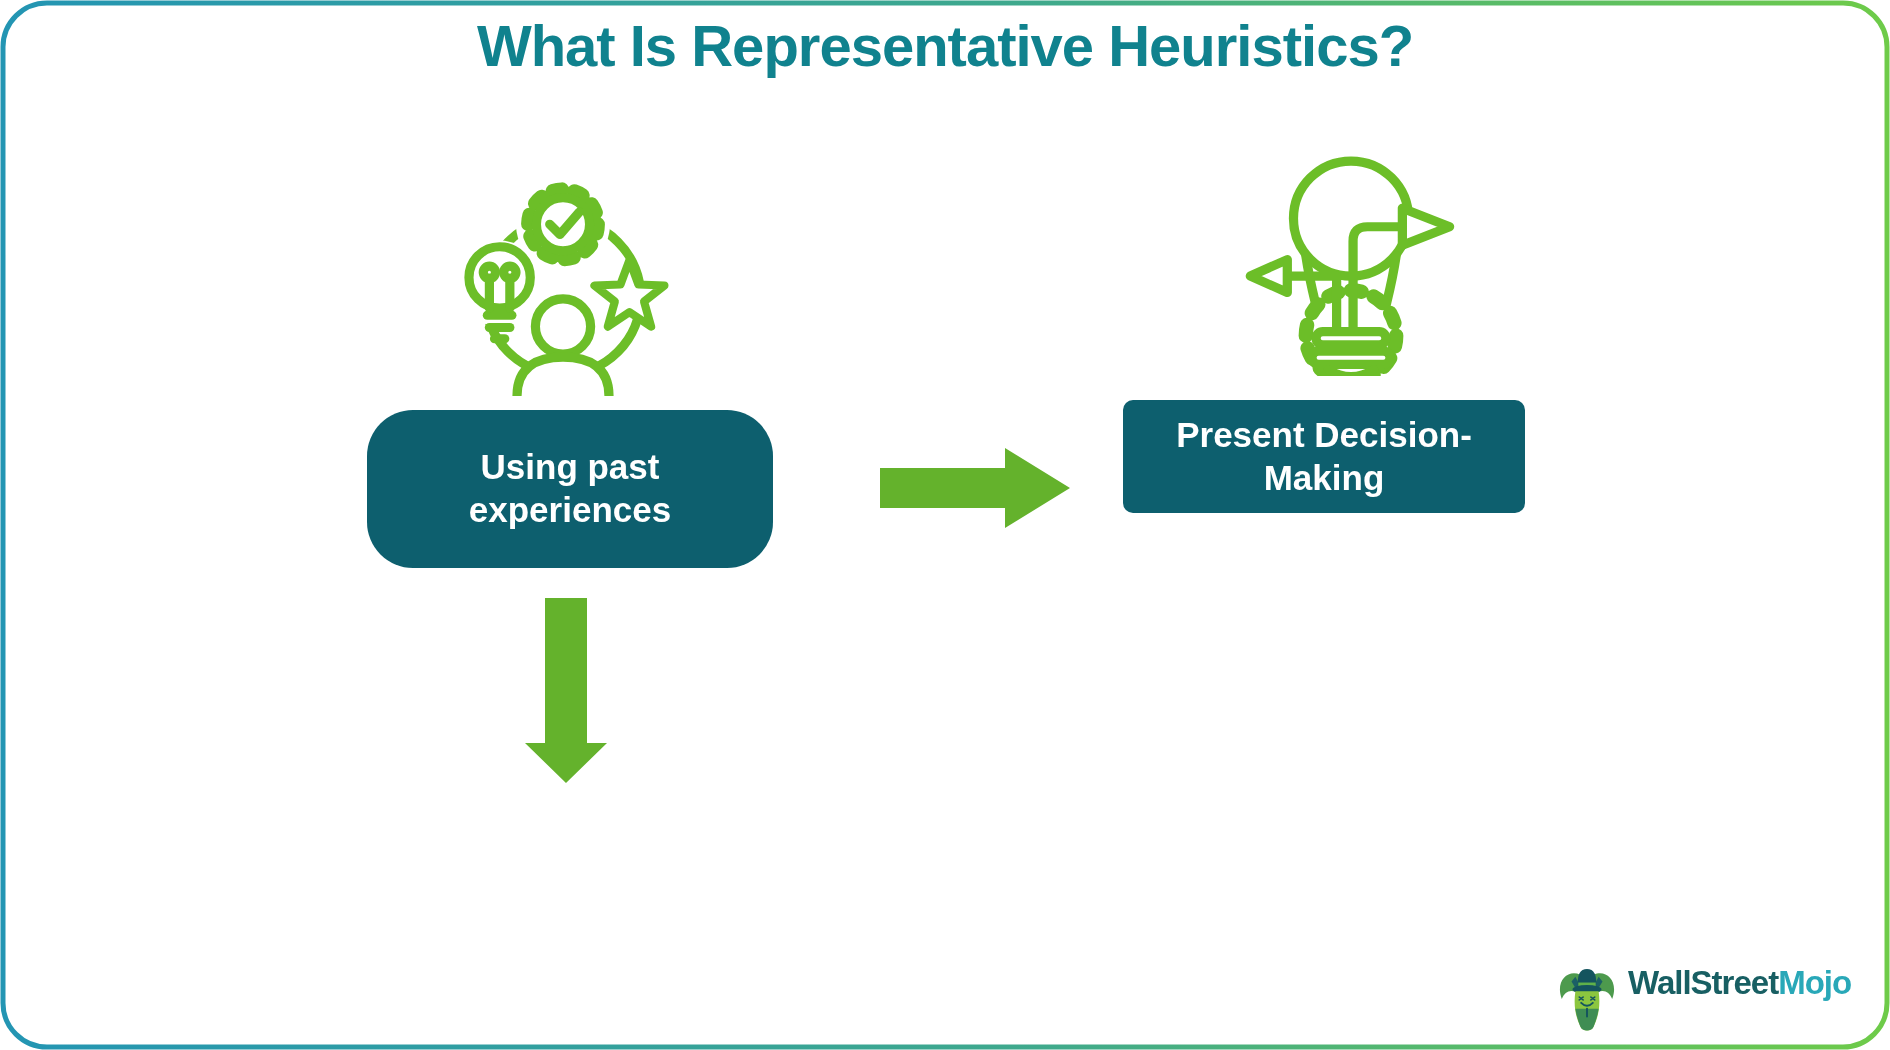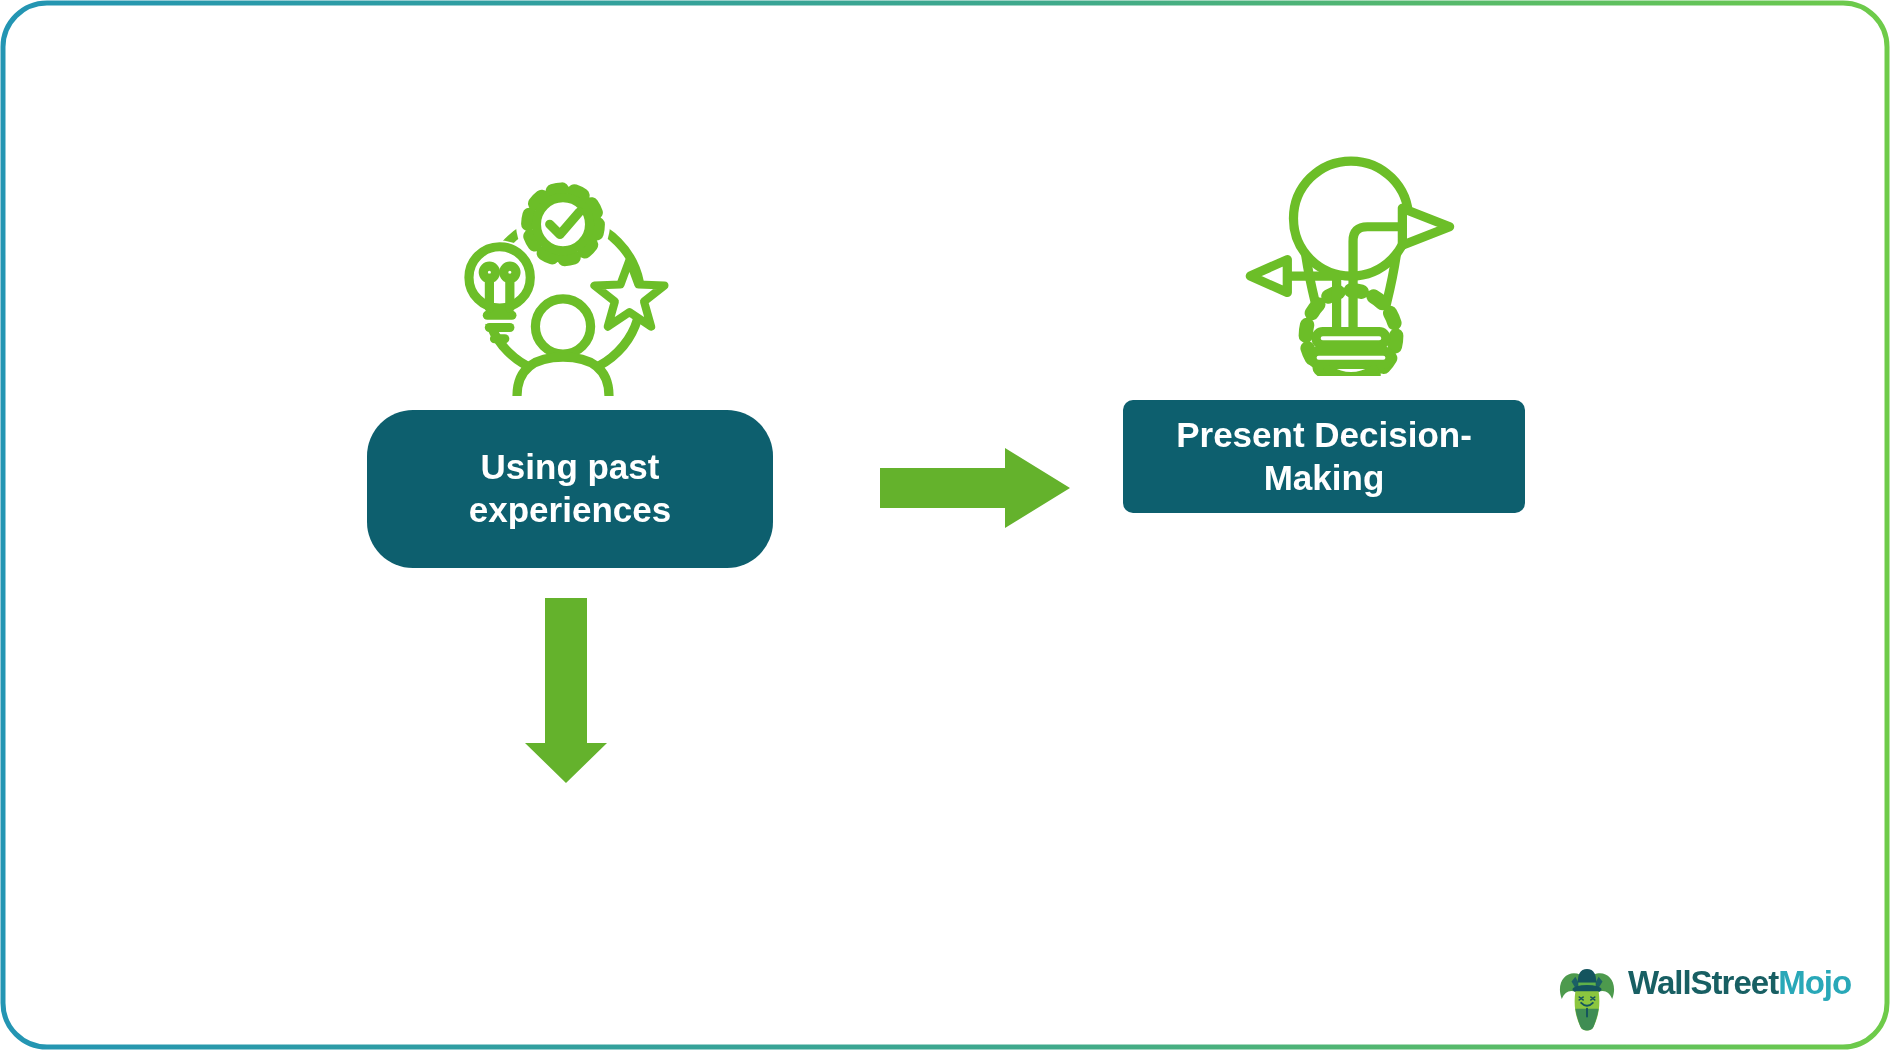--- a/index.html
+++ b/index.html
@@ -50,20 +50,21 @@
     <defs>
       <linearGradient id="borderGrad" x1="0" y1="0" x2="1" y2="0">
         <stop offset="0" stop-color="#2395b3"></stop>
         <stop offset="0.55" stop-color="#3fa98c"></stop>
         <stop offset="1" stop-color="#6ecb49"></stop>
       </linearGradient>
     </defs>
     <rect x="3" y="3" width="1884" height="1044" rx="44" fill="none" stroke="url(#borderGrad)" stroke-width="5"></rect>
   </svg>
 
+  <h1 class="page-title">What Is Representative Heuristics?</h1>
 
   <svg class="icon-abs" style="left:455px; top:166px;" width="216" height="230" viewBox="0 0 210 225">
     <g stroke="#6cbe28" stroke-width="9" fill="none" stroke-linecap="round" stroke-linejoin="round">
 
       <circle cx="105" cy="128" r="76"></circle>
 
       <g>
         <circle cx="105" cy="57" r="46" fill="#ffffff" stroke="none"></circle>
         <circle cx="105" cy="57" r="34" fill="#ffffff" stroke="#6cbe28" stroke-width="14" stroke-dasharray="9 12.4"></circle>
         <circle cx="105" cy="57" r="26" fill="#ffffff"></circle>

